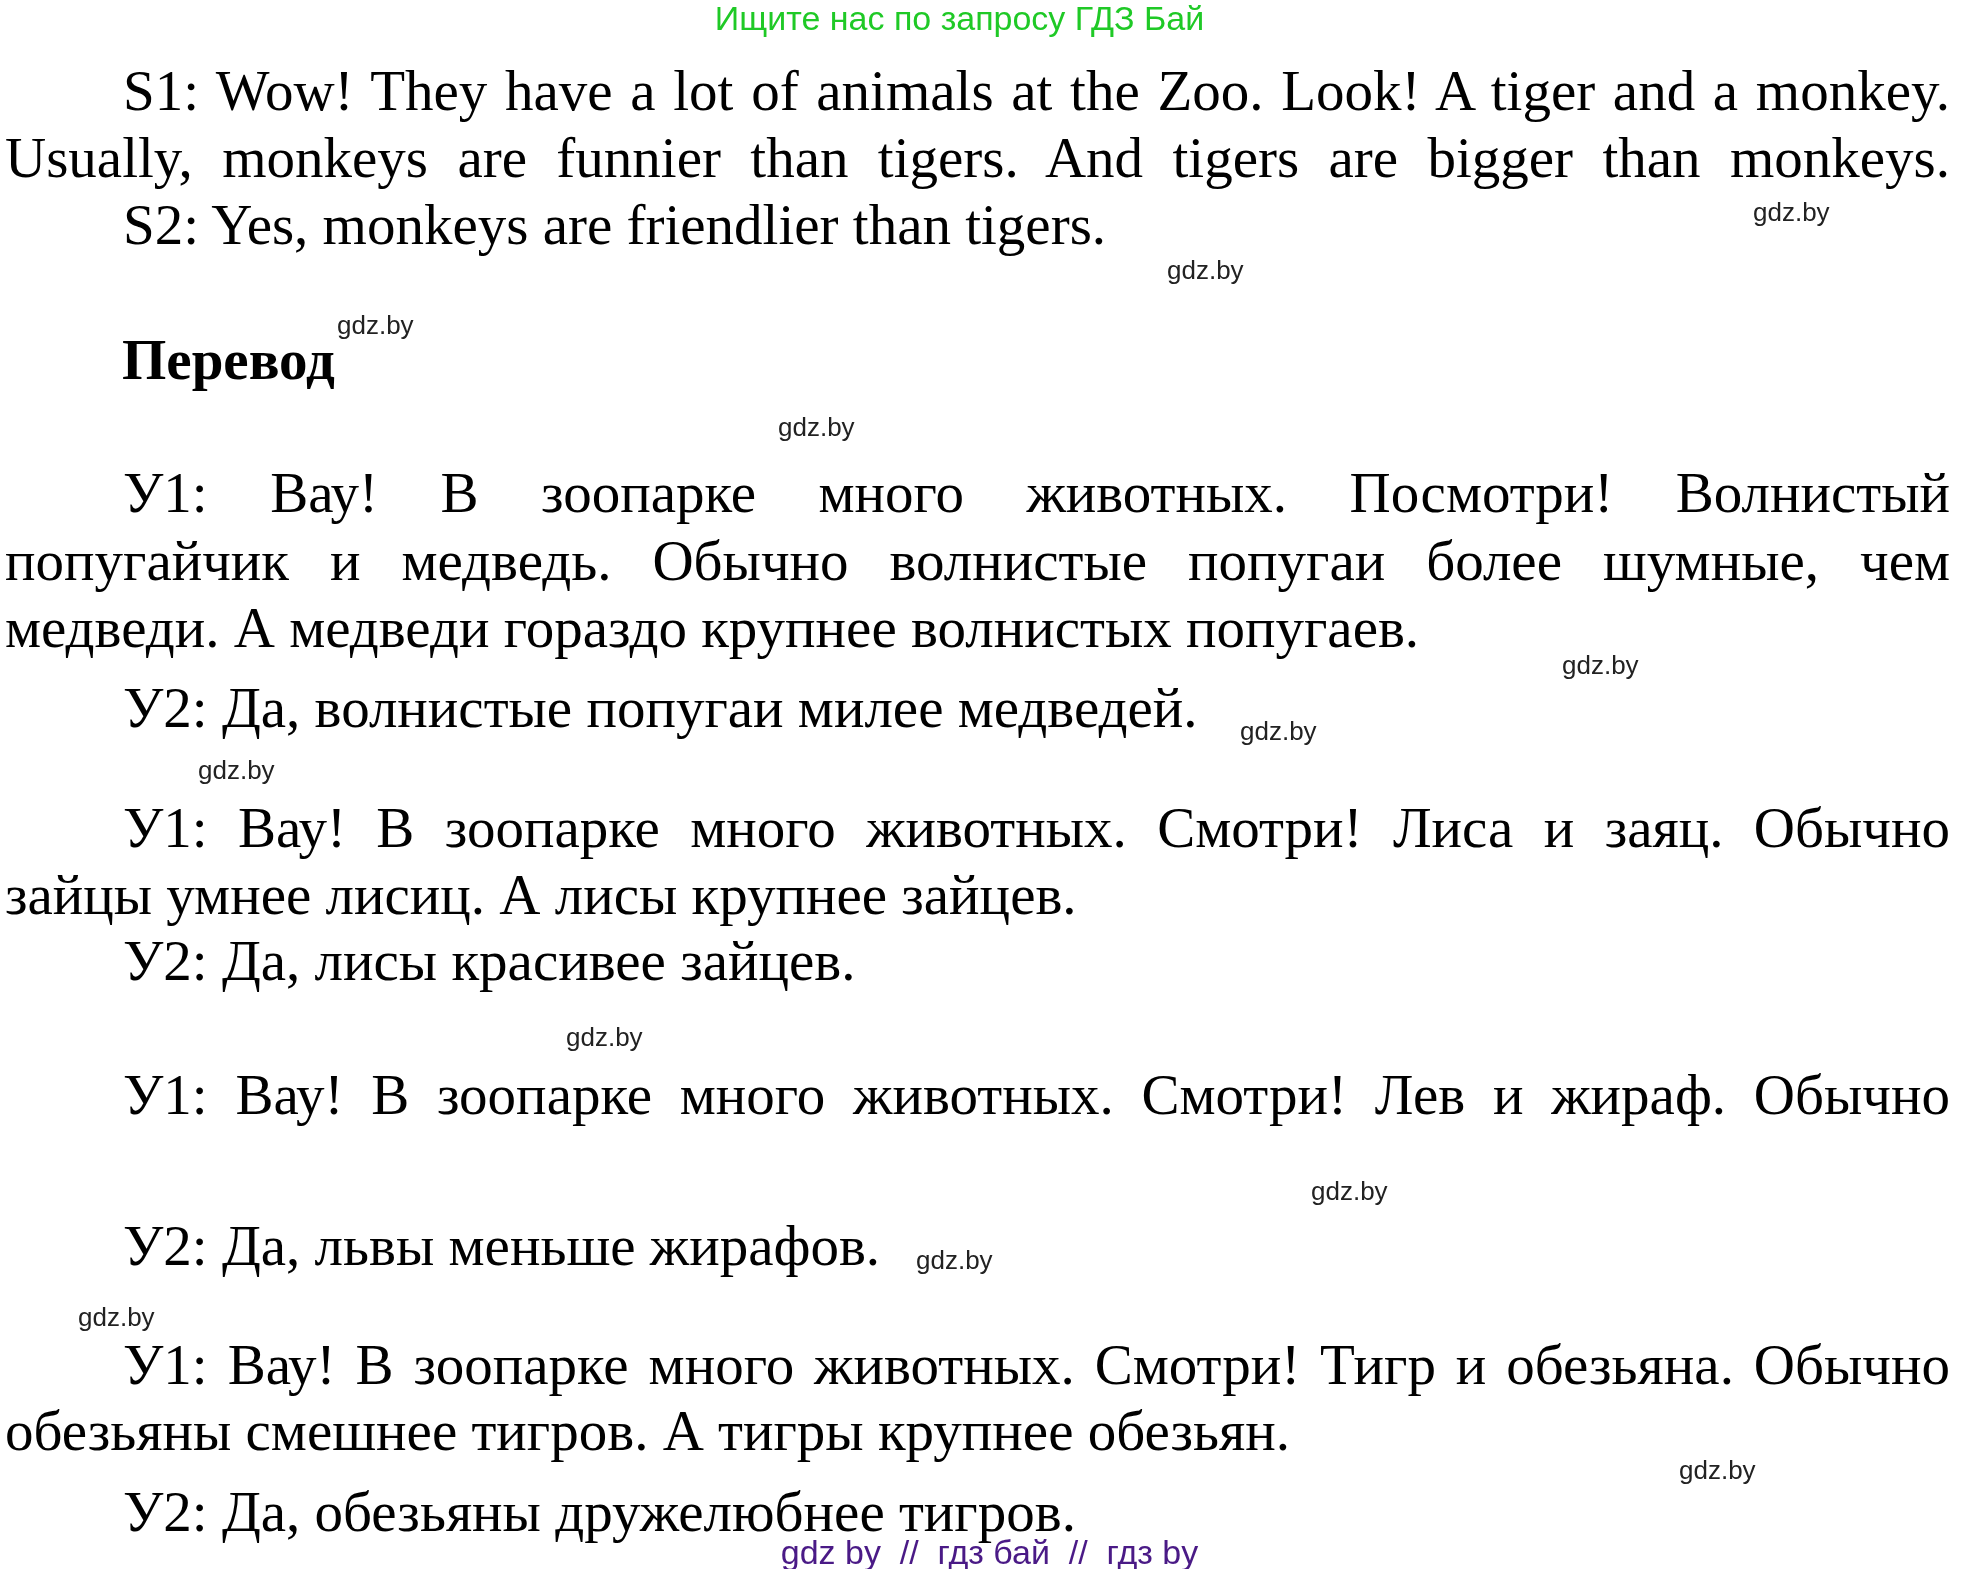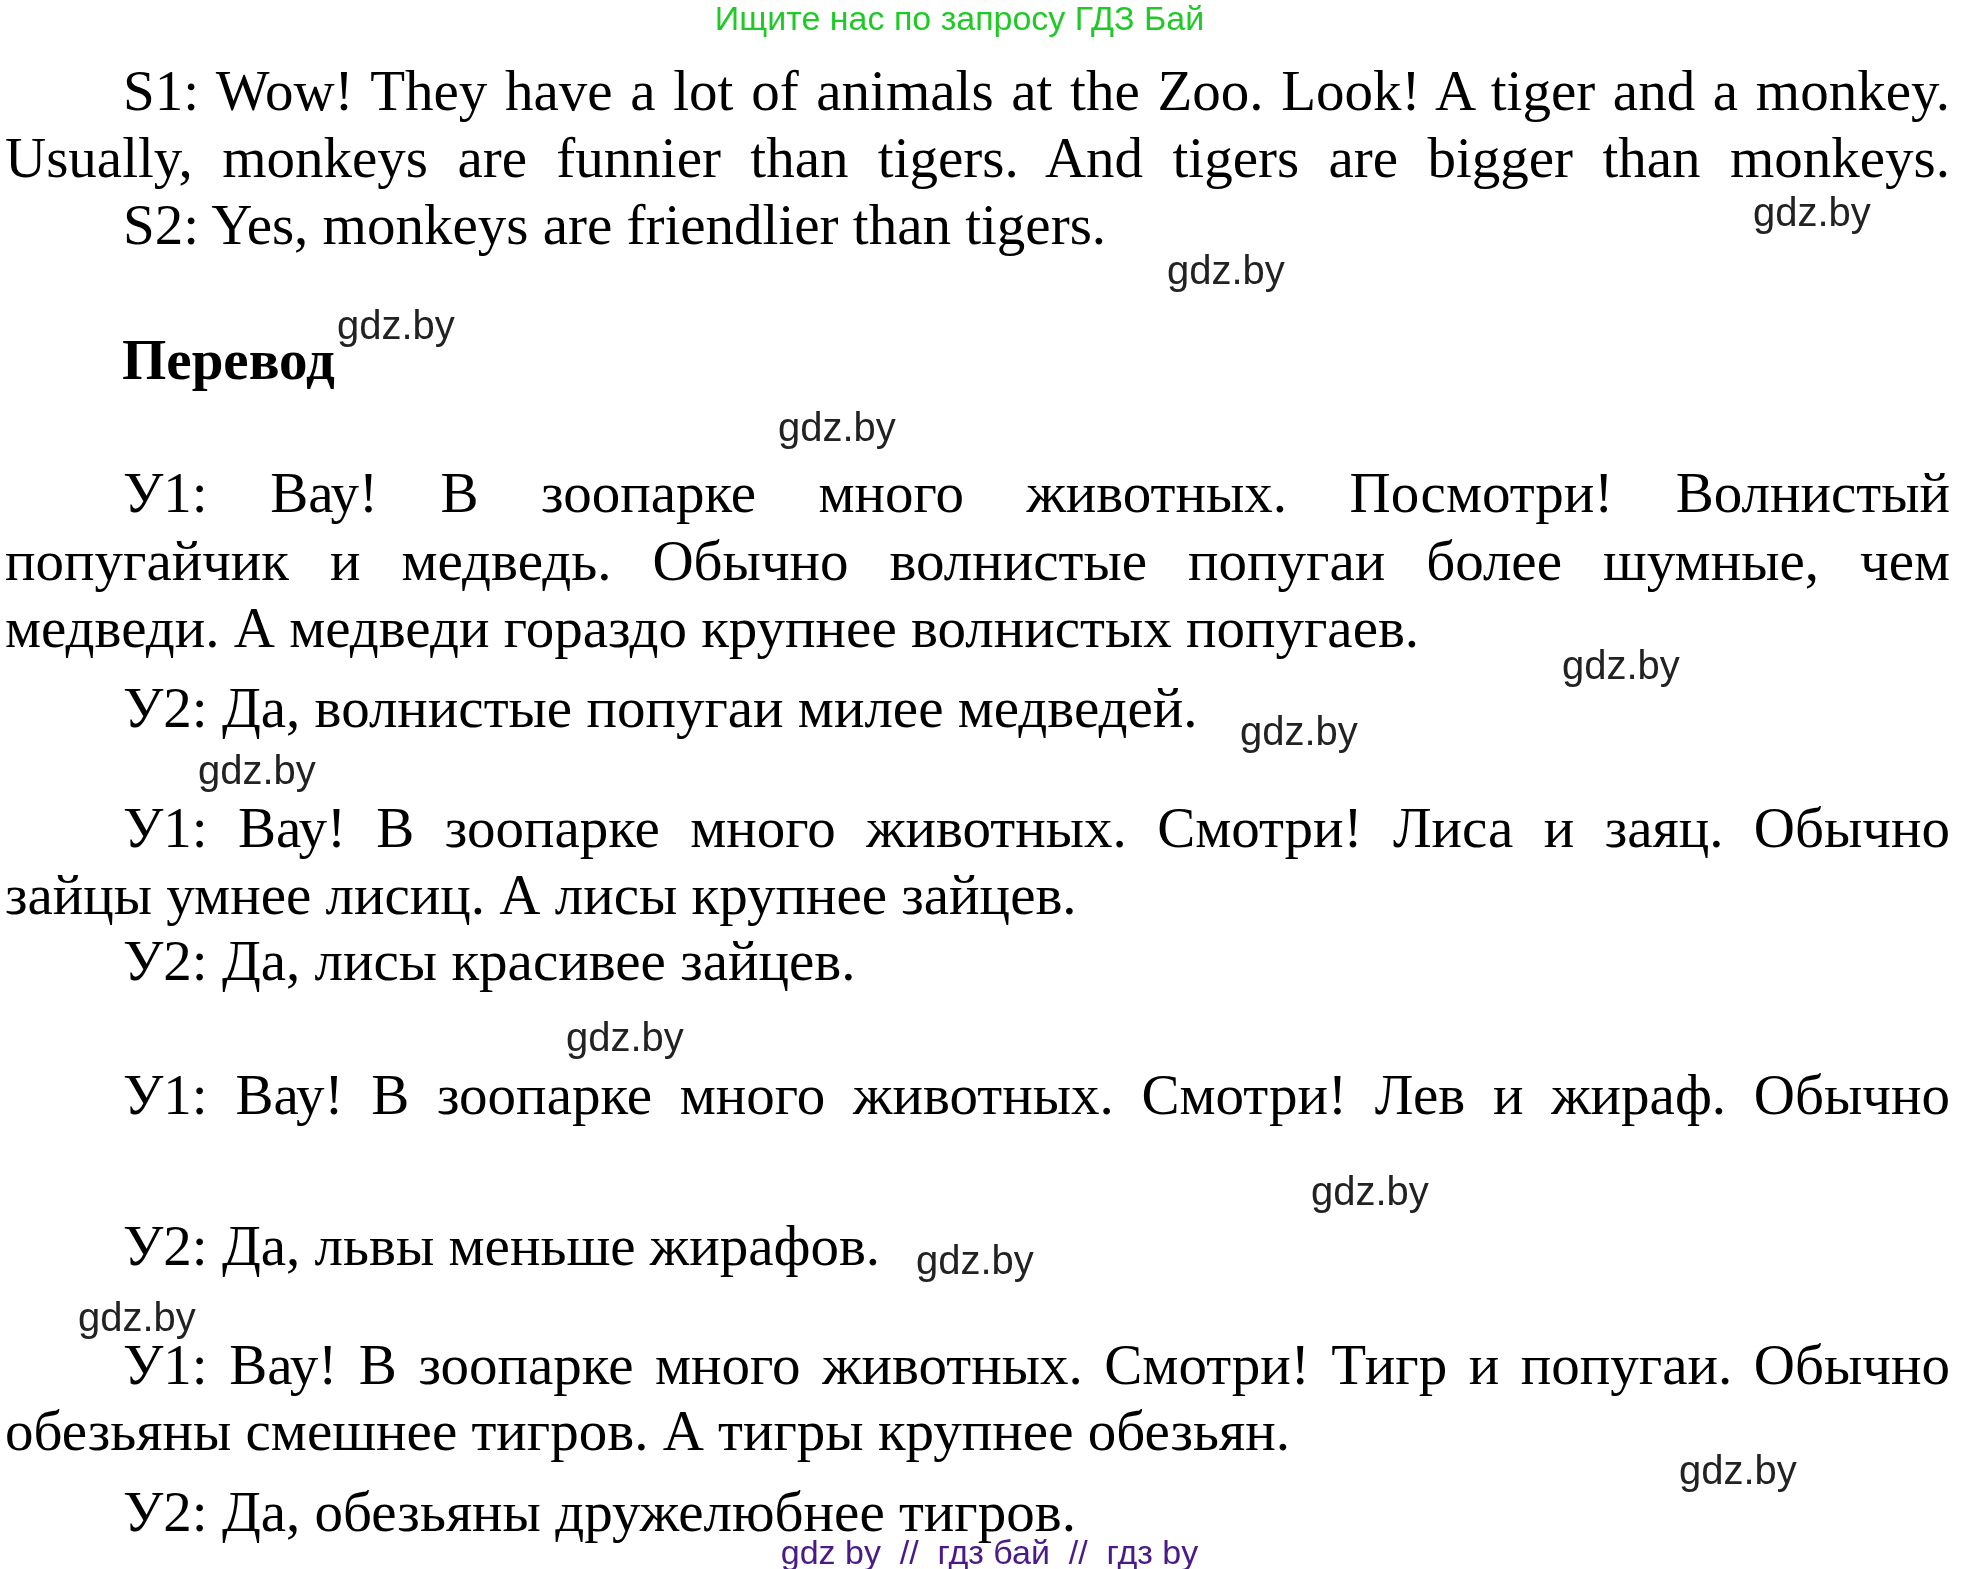--- a/index.html
+++ b/index.html
@@ -19,21 +19,21 @@
   }
   .line.just { text-align: justify; text-align-last: justify; white-space: normal; }
   .line.indent { left: 123px; width: 1827px; }
   .heading {
     position: absolute; left: 122px; top: 326px;
     font-family: "Liberation Serif", serif; font-size: 57px; line-height: 67px;
     font-weight: bold; color: #000; white-space: nowrap;
   }
   .wm {
     position: absolute; font-family: "Liberation Sans", sans-serif;
-    font-size: 40px; line-height: 34px; color: #222; white-space: nowrap;
+    font-size: 26px; line-height: 34px; color: #222; white-space: nowrap;
   }
 </style>
 </head>
 <body>
 
 <div class="page">
 
   <div class="banner banner-top">Ищите нас по запросу ГДЗ Бай</div>
 
   <div class="line just indent" style="top:57px;">S1: Wow! They have a lot of animals at the Zoo. Look! A tiger and a monkey.</div>
@@ -47,21 +47,21 @@
   <div class="line" style="top:594px;">медведи. А медведи гораздо крупнее волнистых попугаев.</div>
   <div class="line indent" style="top:674px;">У2: Да, волнистые попугаи милее медведей.</div>
 
   <div class="line just indent" style="top:794px;">У1: Вау! В зоопарке много животных. Смотри! Лиса и заяц. Обычно</div>
   <div class="line" style="top:861px;">зайцы умнее лисиц. А лисы крупнее зайцев.</div>
   <div class="line indent" style="top:927px;">У2: Да, лисы красивее зайцев.</div>
 
   <div class="line just indent" style="top:1061px;">У1: Вау! В зоопарке много животных. Смотри! Лев и жираф. Обычно</div>
   <div class="line indent" style="top:1192px;margin-top:20px;">У2: Да, львы меньше жирафов.</div>
 
-  <div class="line just indent" style="top:1331px;">У1: Вау! В зоопарке много животных. Смотри! Тигр и попугаи. Обычно</div>
+  <div class="line just indent" style="top:1331px;">У1: Вау! В зоопарке много животных. Смотри! Тигр и обезьяна. Обычно</div>
   <div class="line" style="top:1397px;">обезьяны смешнее тигров. А тигры крупнее обезьян.</div>
   <div class="line indent" style="top:1466px;margin-top:12px;">У2: Да, обезьяны дружелюбнее тигров.</div>
 
   <div class="wm" style="left:1753px; top:195px;">gdz.by</div>
   <div class="wm" style="left:1167px; top:253px;">gdz.by</div>
   <div class="wm" style="left:337px; top:308px;">gdz.by</div>
   <div class="wm" style="left:778px; top:410px;">gdz.by</div>
   <div class="wm" style="left:1562px; top:648px;">gdz.by</div>
   <div class="wm" style="left:1240px; top:714px;">gdz.by</div>
   <div class="wm" style="left:198px; top:753px;">gdz.by</div>

